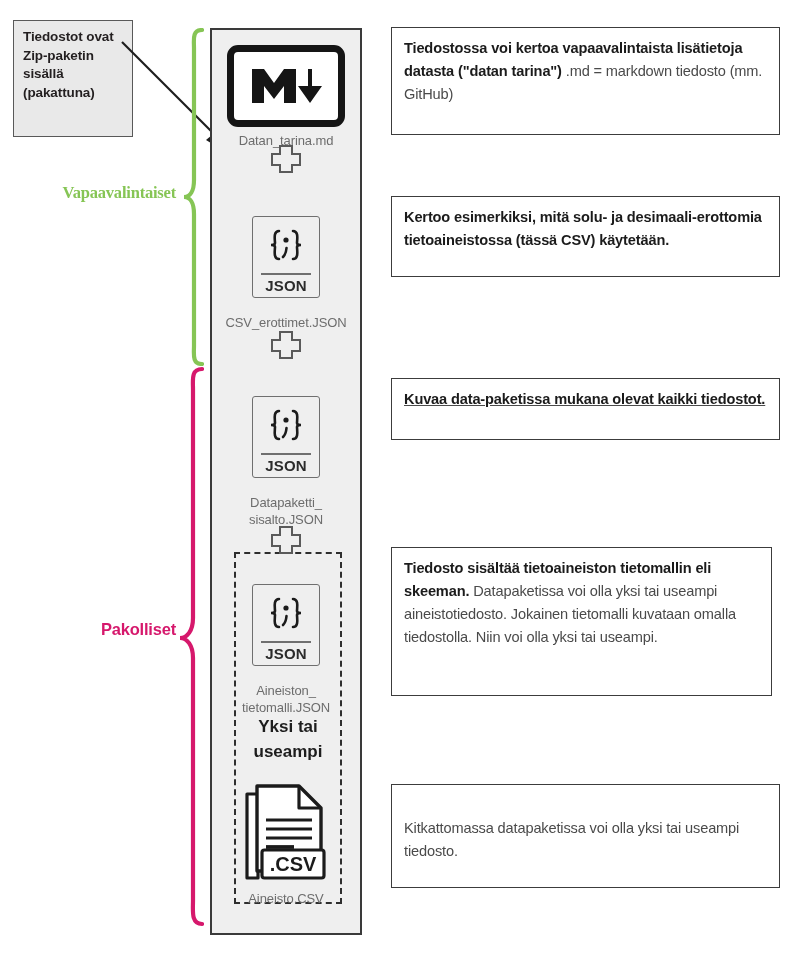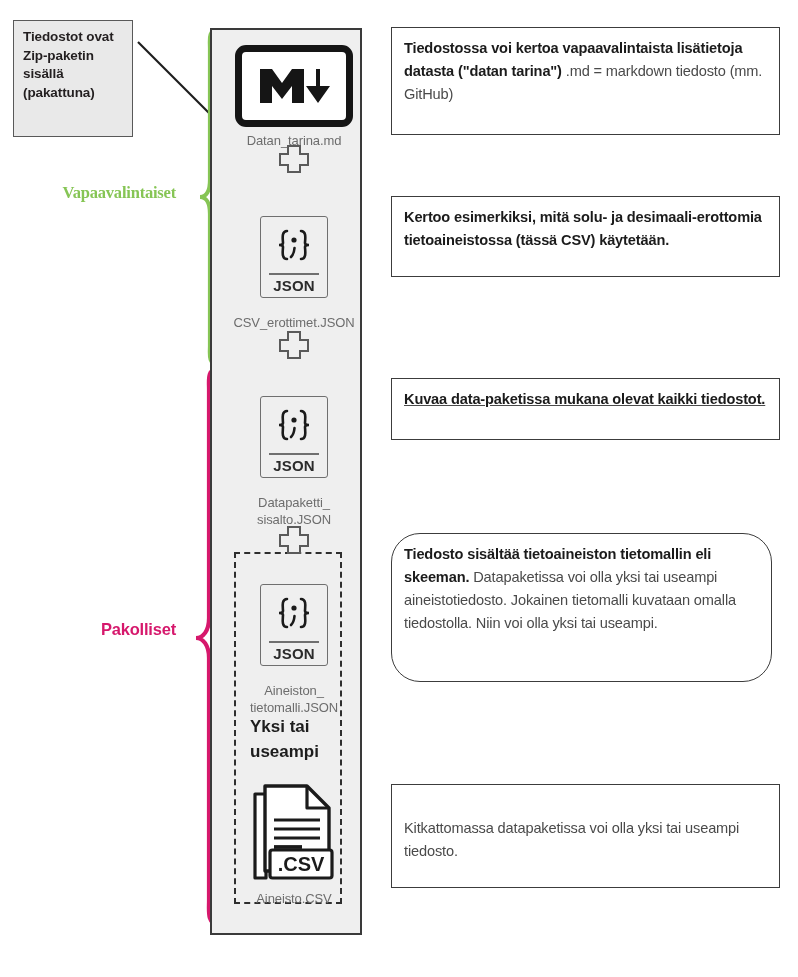--- a/index.html
+++ b/index.html
@@ -1,21 +1,21 @@
 <!DOCTYPE html>
 <html><head>
 <meta charset="utf-8">
 <style>
   html,body{margin:0;padding:0;background:#ffffff;}
   body{
     width:798px;height:977px;position:relative;overflow:hidden;
     font-family:"Liberation Sans","DejaVu Sans",sans-serif;
     color:#231f20;
   }
-  .abs{position:absolute;box-sizing:border-box;padding-left:16px;}
+  .abs{position:absolute;box-sizing:border-box;}
 
   
   #callout{
     left:13px;top:20px;width:120px;height:117px;
     background:#e9e9e9;border:1.5px solid #595959;
     padding:7px 8px 0 9px;
     font-weight:bold;font-size:13.5px;line-height:18.5px;
     color:#231f20;letter-spacing:-0.1px;
   }
 
@@ -76,39 +76,39 @@
   
   .plus{left:210px;width:152px;height:30px;}
   .plus svg{display:block;margin:0 auto;}
 
   
   #repeat-group{
     left:234px;top:552px;width:108px;height:352px;
     border:2px dashed #2e2e2e;
   }
   #repeat-label{
-    left:234px;top:714px;width:108px;text-align:left;
+    left:234px;top:714px;width:108px;text-align:center;
     font-weight:bold;font-size:17px;line-height:25px;color:#1d1d1d;
   }
 
   
   #arrow{left:120px;top:40px;width:140px;height:130px;}
 
   
   .note{
     left:391px;border:1.6px solid #3c3c3c;background:#ffffff;
     padding:9px 11px 8px 12px;
     font-size:14.6px;line-height:23px;color:#4a4a4a;
     letter-spacing:-0.15px;
   }
   .note b{color:#1b1b1b;font-weight:bold;}
   #note1{top:27px;width:389px;height:108px;}
   #note2{top:196px;width:389px;height:81px;}
   #note3{top:378px;width:389px;height:62px;text-decoration:underline;}
-  #note4{top:533px;width:381px;height:149px;border-radius:29px;}
+  #note4{top:547px;width:381px;height:149px;}
   #note5{top:784px;width:389px;height:104px;}
 </style>
 </head>
 <body>
 
 <div class="abs" id="callout">
   <span>Tiedostot ovat Zip-paketin sisällä (pakattuna)</span>
 </div>
 
 <div class="abs" id="arrow">

